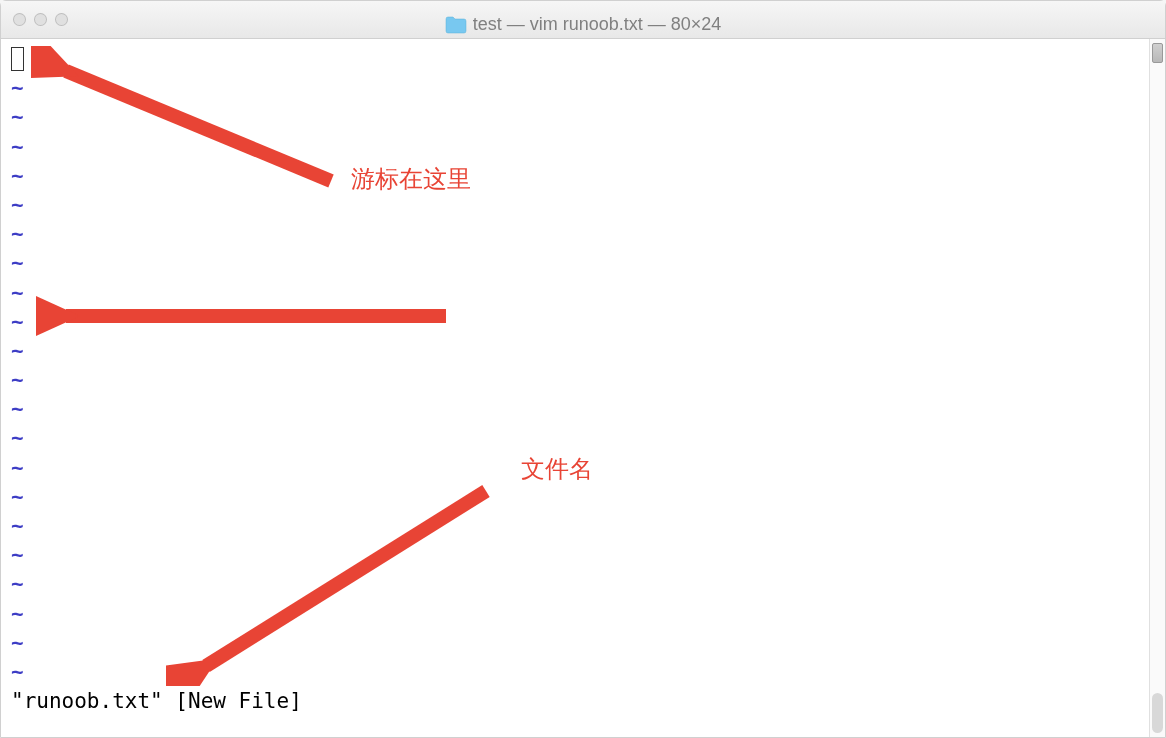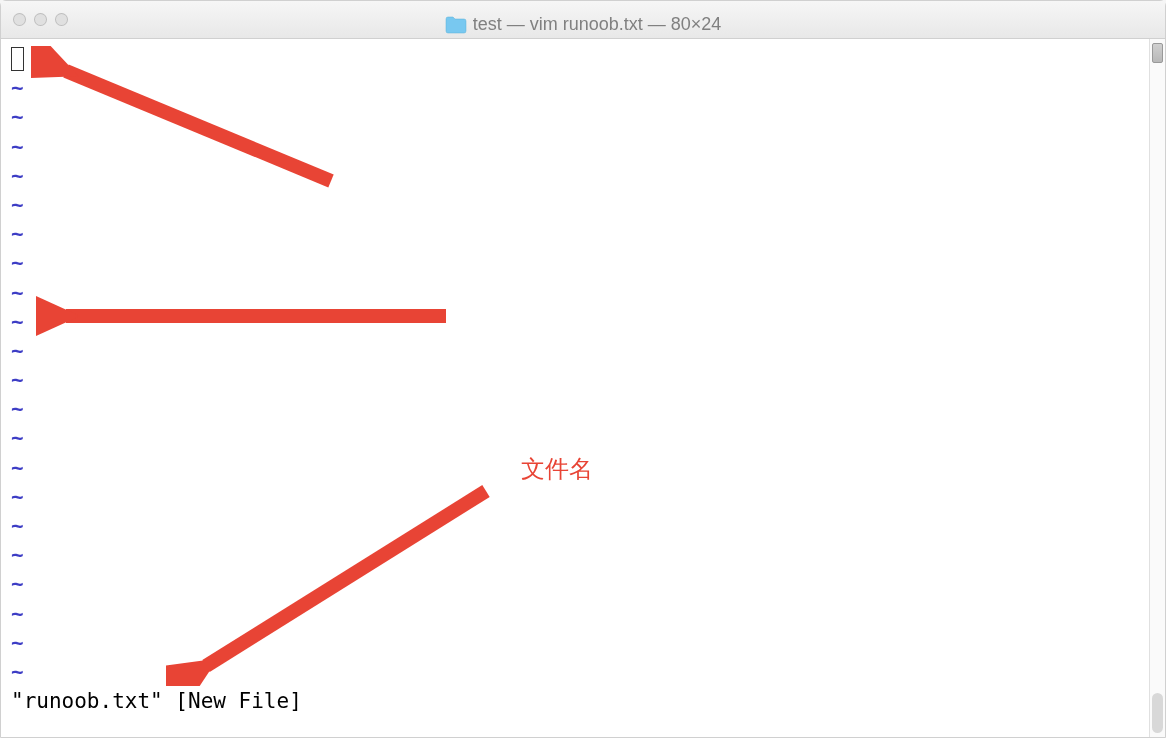--- a/index.html
+++ b/index.html
@@ -203,20 +203,21 @@
   </div>
 
   <svg class="arrow" style="left:30px; top:45px; width:320px; height:150px;">
     <defs>
       <marker id="ah1" markerWidth="12" markerHeight="12" refX="2" refY="6" orient="auto">
         <path d="M12 1 L1 6 L12 11 Z" fill="#e84435"></path>
       </marker>
     </defs>
     <line x1="300" y1="135" x2="35" y2="25" stroke="#e84435" stroke-width="14" marker-end="url(#ah1)"></line>
   </svg>
+  <div class="annotation" style="left:350px; top:162px;">游标在这里</div>
 
   <svg class="arrow" style="left:35px; top:295px; width:420px; height:40px;">
     <defs>
       <marker id="ah2" markerWidth="12" markerHeight="12" refX="2" refY="6" orient="auto">
         <path d="M12 1 L1 6 L12 11 Z" fill="#e84435"></path>
       </marker>
     </defs>
     <line x1="410" y1="20" x2="30" y2="20" stroke="#e84435" stroke-width="14" marker-end="url(#ah2)"></line>
   </svg>
 

